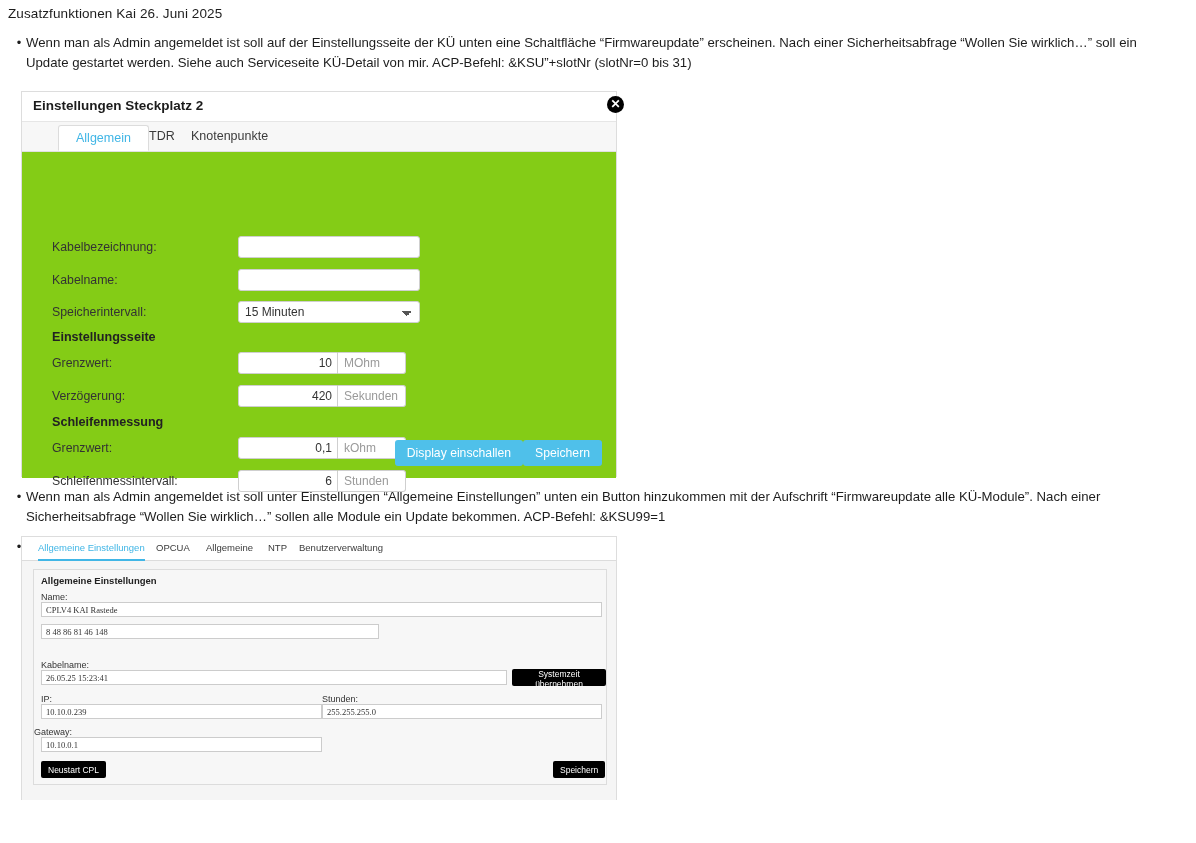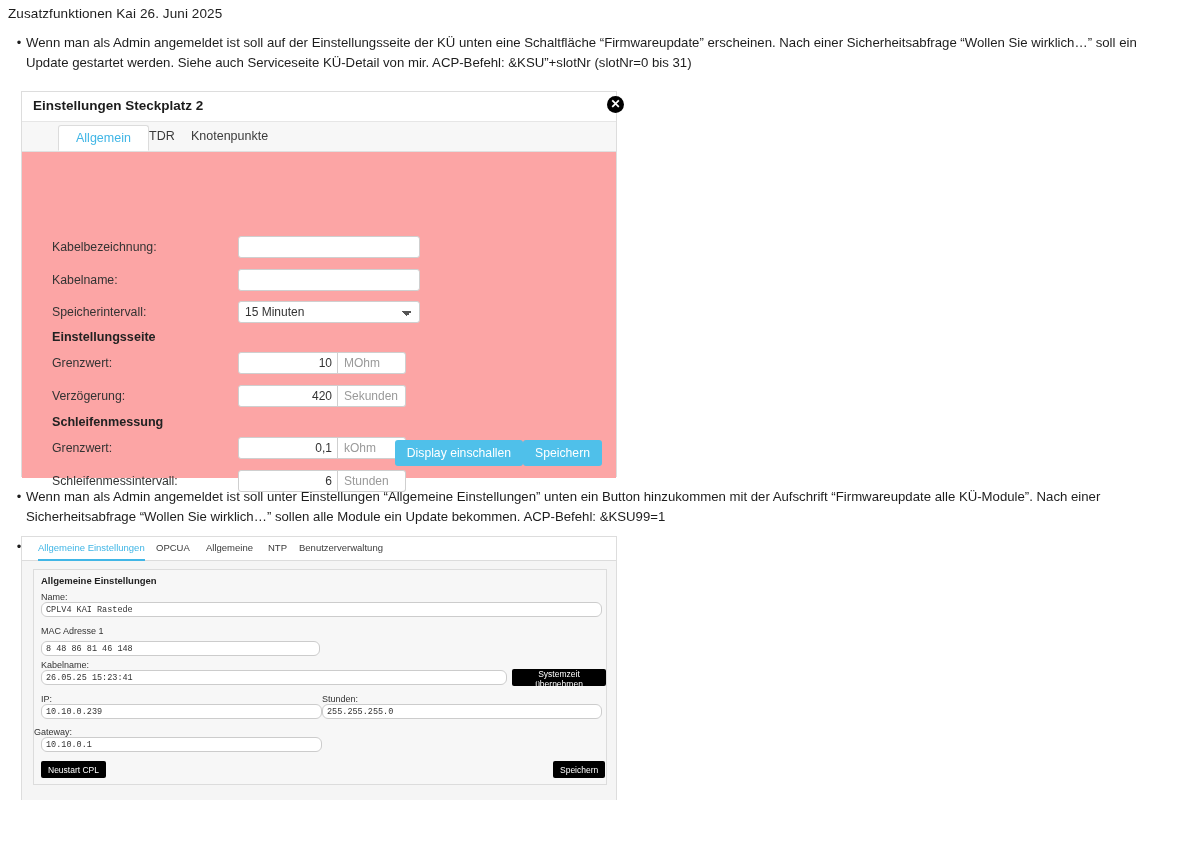--- a/index.html
+++ b/index.html
@@ -120,21 +120,21 @@
     border-bottom: 1px solid #ffffff;
     color: #41b6e6;
     border-radius: 3px 3px 0 0;
     box-sizing: border-box;
     height: 26px;
     line-height: 24px;
   }
   .card1-body {
     position: relative;
     height: 326px;
-    background: #fca5a5;
+    background: #84cc16;
   }
   .frow {
     position: absolute;
     left: 0;
     width: 100%;
     height: 22px;
   }
   .flabel {
     position: absolute;
     left: 30px;
@@ -288,26 +288,26 @@
   .p-label {
     position: absolute;
     font-size: 9px;
     color: #333333;
   }
   .p-input {
     position: absolute;
     height: 15px;
     border: 1px solid #cccccc;
     background: #ffffff;
-    border-radius: 6px;
+    border-radius: 0;
     box-sizing: border-box;
     font-size: 8.5px;
     color: #333333;
     padding: 0 4px;
-    font-family: Liberation Mono, monospace;
+    font-family: Liberation Serif, serif;
   }
   .p-btn {
     position: absolute;
     background: #000000;
     color: #ffffff;
     border: 0;
     border-radius: 2px;
     font-size: 8.5px;
     height: 17px;
     padding: 0 7px;
@@ -424,21 +424,21 @@
 
     <div class="card2-body">
       <div class="panel">
 
         <div class="panel-title">Allgemeine Einstellungen</div>
 
         <div class="p-label" style="left:7px; top:22px;">Name:</div>
         <input class="p-input" style="left: 7px; top: 32px; width: 561px;" type="text" value="CPLV4 KAI Rastede">
 
         <div class="p-label" style="left:7px; top:56px;">MAC Adresse 1</div>
-        <input class="p-input" style="left: 7px; top: 71px; width: 279px;" type="text" value="8 48 86 81 46 148">
+        <input class="p-input" style="left: 7px; top: 54px; width: 338px;" type="text" value="8 48 86 81 46 148">
 
         <div class="p-label" style="left:7px; top:90px;">Kabelname:</div>
         <input class="p-input" style="left: 7px; top: 100px; width: 466px;" type="text" value="26.05.25 15:23:41">
         <button class="p-btn" style="left:478px; top:99px;">Systemzeit übernehmen</button>
 
         <div class="p-label" style="left:7px; top:124px;">IP:</div>
         <input class="p-input" style="left: 7px; top: 134px; width: 281px;" type="text" value="10.10.0.239">
 
         <div class="p-label" style="left:288px; top:124px;">Stunden:</div>
         <input class="p-input" style="left: 288px; top: 134px; width: 280px;" type="text" value="255.255.255.0">

